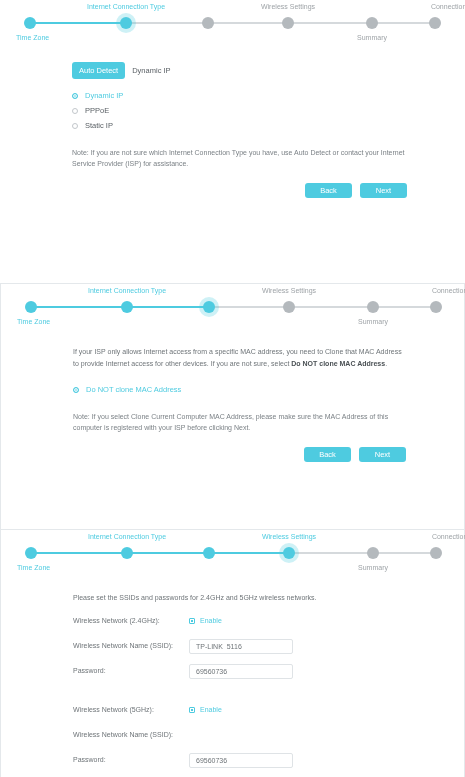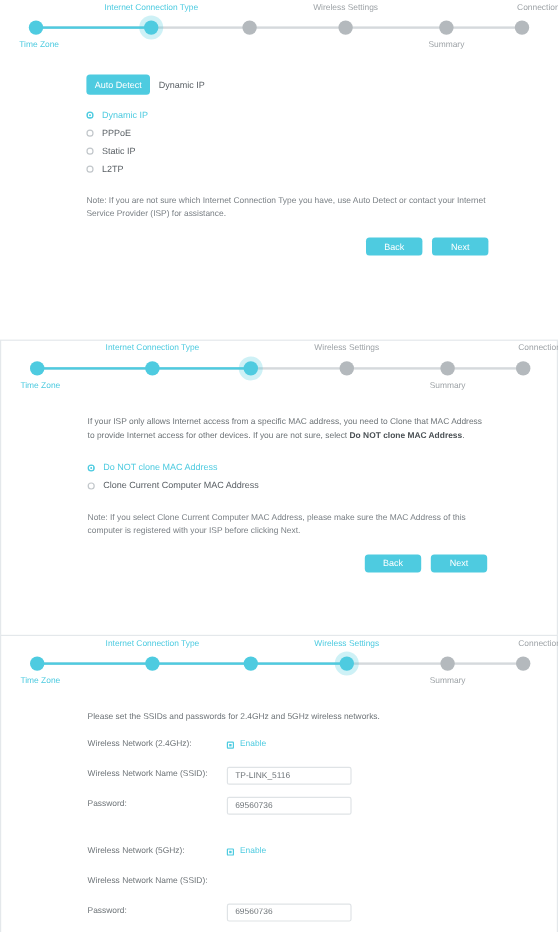--- a/index.html
+++ b/index.html
@@ -259,24 +259,20 @@
           <span class="radio-label selected">Dynamic IP</span>
         </div>
         <div class="radio-row">
           <span class="radio"></span>
           <span class="radio-label">PPPoE</span>
         </div>
         <div class="radio-row">
           <span class="radio"></span>
           <span class="radio-label">Static IP</span>
         </div>
-        <div class="radio-row">
-          <span class="radio"></span>
-          <span class="radio-label">L2TP</span>
-        </div>
       </div>
 
       <div class="note">Note: If you are not sure which Internet Connection Type you have, use Auto Detect or contact your Internet Service Provider (ISP) for assistance.</div>
 
       <div class="spacer-14"></div>
       <div class="actions">
         <button class="btn">Back</button>
         <button class="btn">Next</button>
       </div>
     </div>
@@ -305,24 +301,20 @@
     <div class="content">
       <div class="para" style="margin-top:16px">
         <span>If your ISP only allows Internet access from a specific MAC address, you need to Clone that MAC Address to provide Internet access for other devices. If you are not sure, select </span><b>Do NOT clone MAC Address</b><span>.</span>
       </div>
 
       <div class="radio-list" style="margin-top:13px">
         <div class="radio-row">
           <span class="radio checked"></span>
           <span class="radio-label selected">Do NOT clone MAC Address</span>
         </div>
-        <div class="radio-row">
-          <span class="radio"></span>
-          <span class="radio-label">Clone Current Computer MAC Address</span>
-        </div>
       </div>
 
       <div class="note">Note: If you select Clone Current Computer MAC Address, please make sure the MAC Address of this computer is registered with your ISP before clicking Next.</div>
 
       <div class="spacer-14"></div>
       <div class="actions">
         <button class="btn">Back</button>
         <button class="btn">Next</button>
       </div>
     </div>

